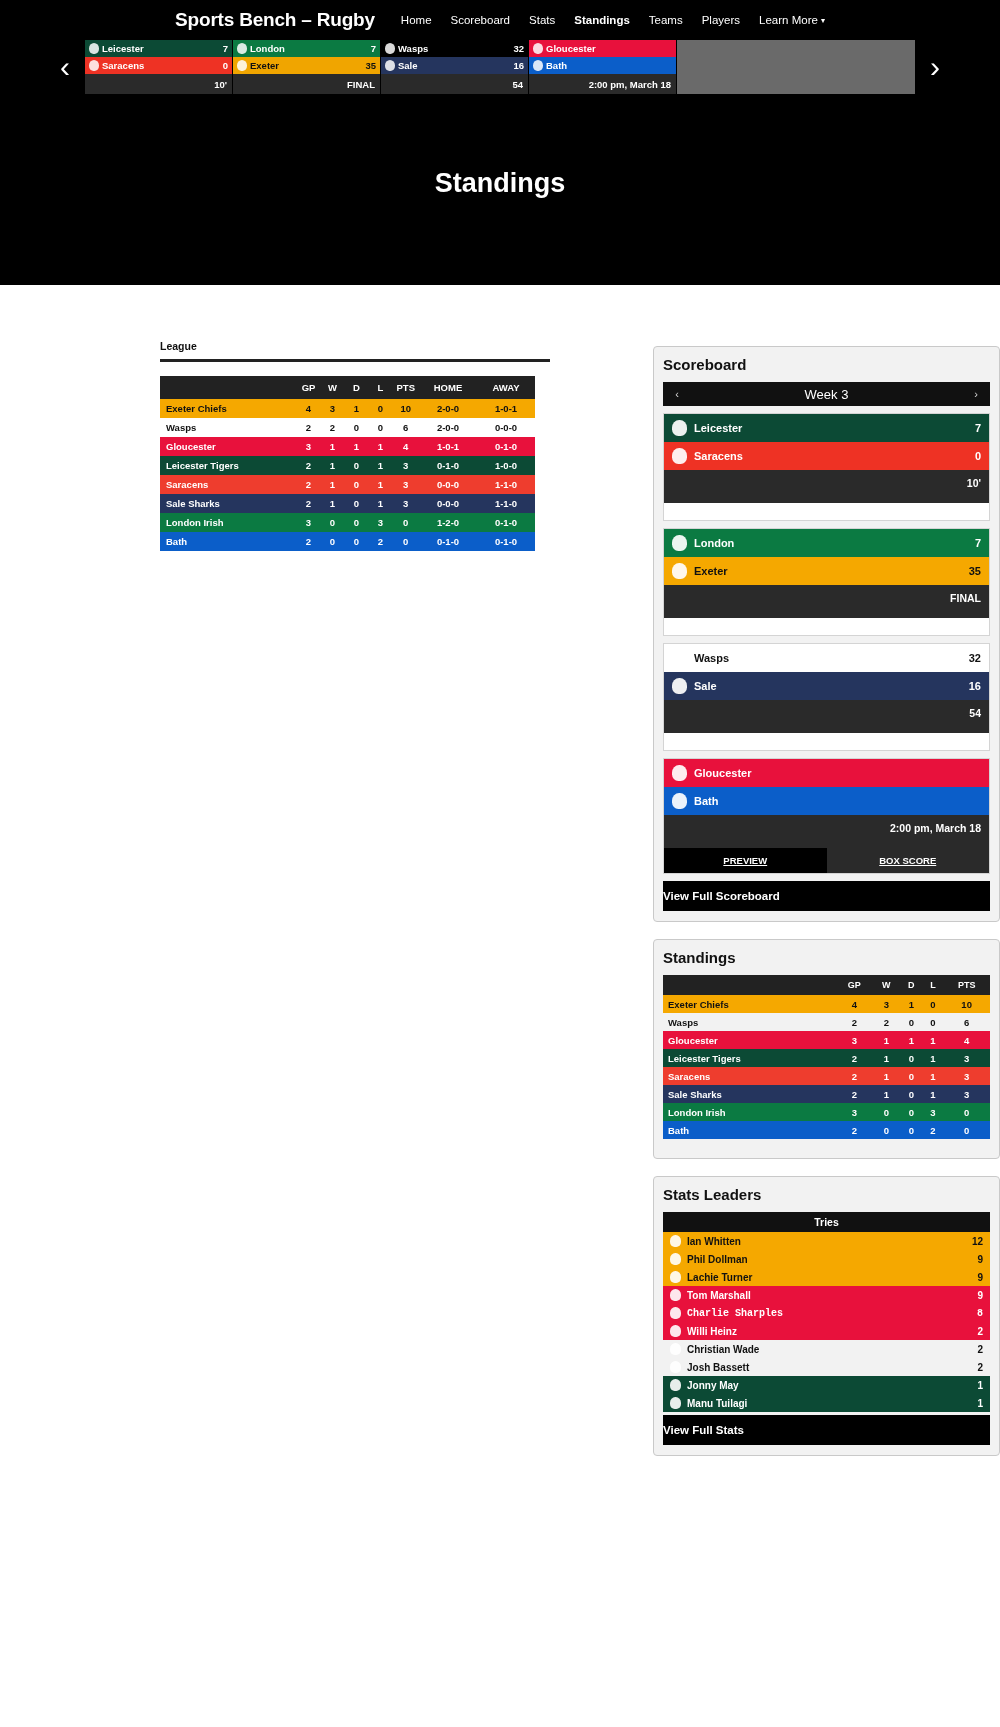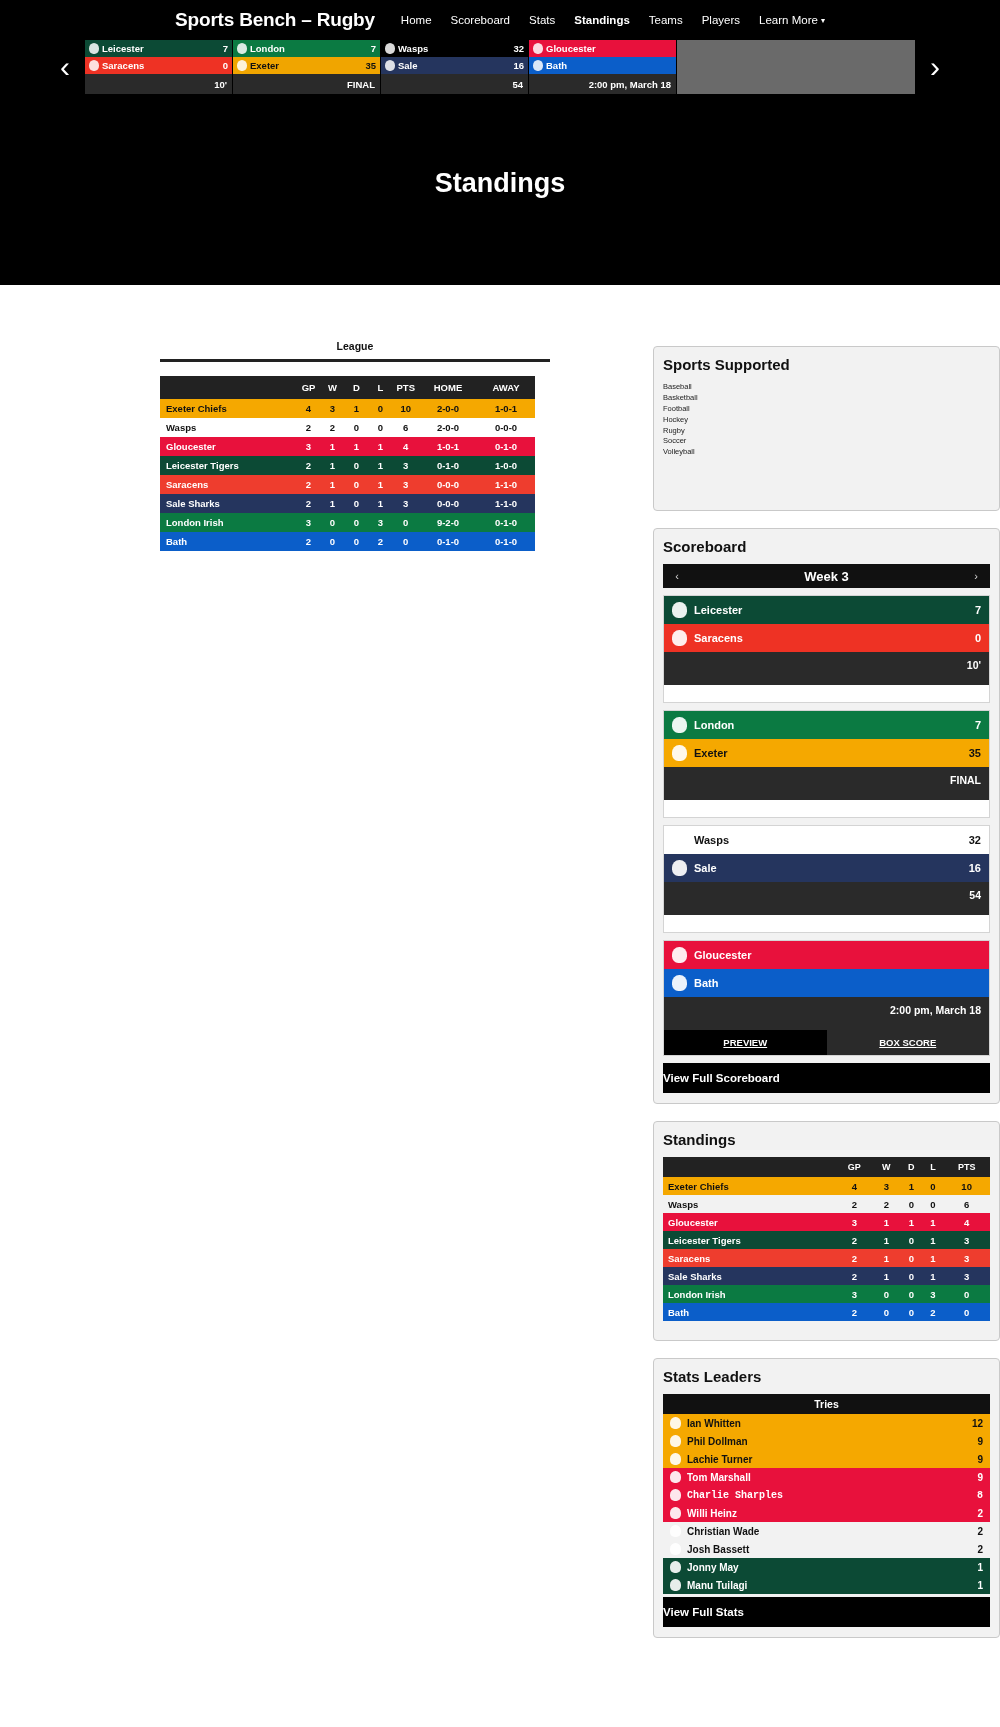--- a/index.html
+++ b/index.html
@@ -134,21 +134,21 @@
     padding-left: 160px;
   }
   .sidebar {
     width: 400px;
     padding-left: 53px;
     padding-top: 6px;
   }
 
   
   .league-label {
-    text-align: center;
+    text-align: left;
     font-size: 10.5px;
     font-weight: bold;
     padding-bottom: 7px;
     width: 390px;
     border-bottom: 3px solid #222;
   }
   table.standings {
     border-collapse: collapse;
     width: 375px;
     margin-top: 14px;
@@ -195,21 +195,21 @@
   .week-nav {
     background: #111;
     color: #fff;
     display: flex;
     align-items: center;
     justify-content: space-between;
     height: 24px;
     padding: 0 7px;
     margin-bottom: 7px;
   }
-  .week-nav .wk { font-size: 13px; font-weight: bold; flex: 1; text-align: center; }
+  .week-nav .wk { font-size: 13px; font-weight: normal; flex: 1; text-align: center; }
   .week-nav .arw { font-size: 11px; color: #d8d8d8; width: 14px; text-align: center; cursor: pointer; }
 
   .game-card {
     margin-bottom: 7px;
     border: 1px solid #d4d4d4;
     background: #fff;
   }
   .g-row {
     height: 28px;
     display: flex;
@@ -464,52 +464,39 @@
             <td class="hm">0-0-0</td>
             <td class="aw">1-1-0</td>
           </tr>
           <tr style="background: rgb(11, 122, 66); color: rgb(255, 255, 255);">
             <td class="tm">London Irish</td>
             <td class="c1">3</td>
             <td class="c1">0</td>
             <td class="c1">0</td>
             <td class="c1">3</td>
             <td class="c1">0</td>
-            <td class="hm">9-2-0</td>
+            <td class="hm">1-2-0</td>
             <td class="aw">0-1-0</td>
           </tr>
           <tr style="background: rgb(11, 94, 201); color: rgb(255, 255, 255);">
             <td class="tm">Bath</td>
             <td class="c1">2</td>
             <td class="c1">0</td>
             <td class="c1">0</td>
             <td class="c1">2</td>
             <td class="c1">0</td>
             <td class="hm">0-1-0</td>
             <td class="aw">0-1-0</td>
           </tr>
         </tbody>
     </table>
   </div>
 
   <div class="sidebar">
 
-    <div class="widget">
-      <h3>Sports Supported</h3>
-      <div class="sports-list" id="sports-host">
-          <div>Baseball</div>
-          <div>Basketball</div>
-          <div>Football</div>
-          <div>Hockey</div>
-          <div>Rugby</div>
-          <div>Soccer</div>
-          <div>Volleyball</div>
-        </div>
-      <div class="sports-pad"></div>
-    </div>
 
     <div class="widget">
       <h3>Scoreboard</h3>
       <div class="week-nav">
         <span class="arw">‹</span>
         <span class="wk">Week 3</span>
         <span class="arw">›</span>
       </div>
       <div id="games-host">
           <div class="game-card">

